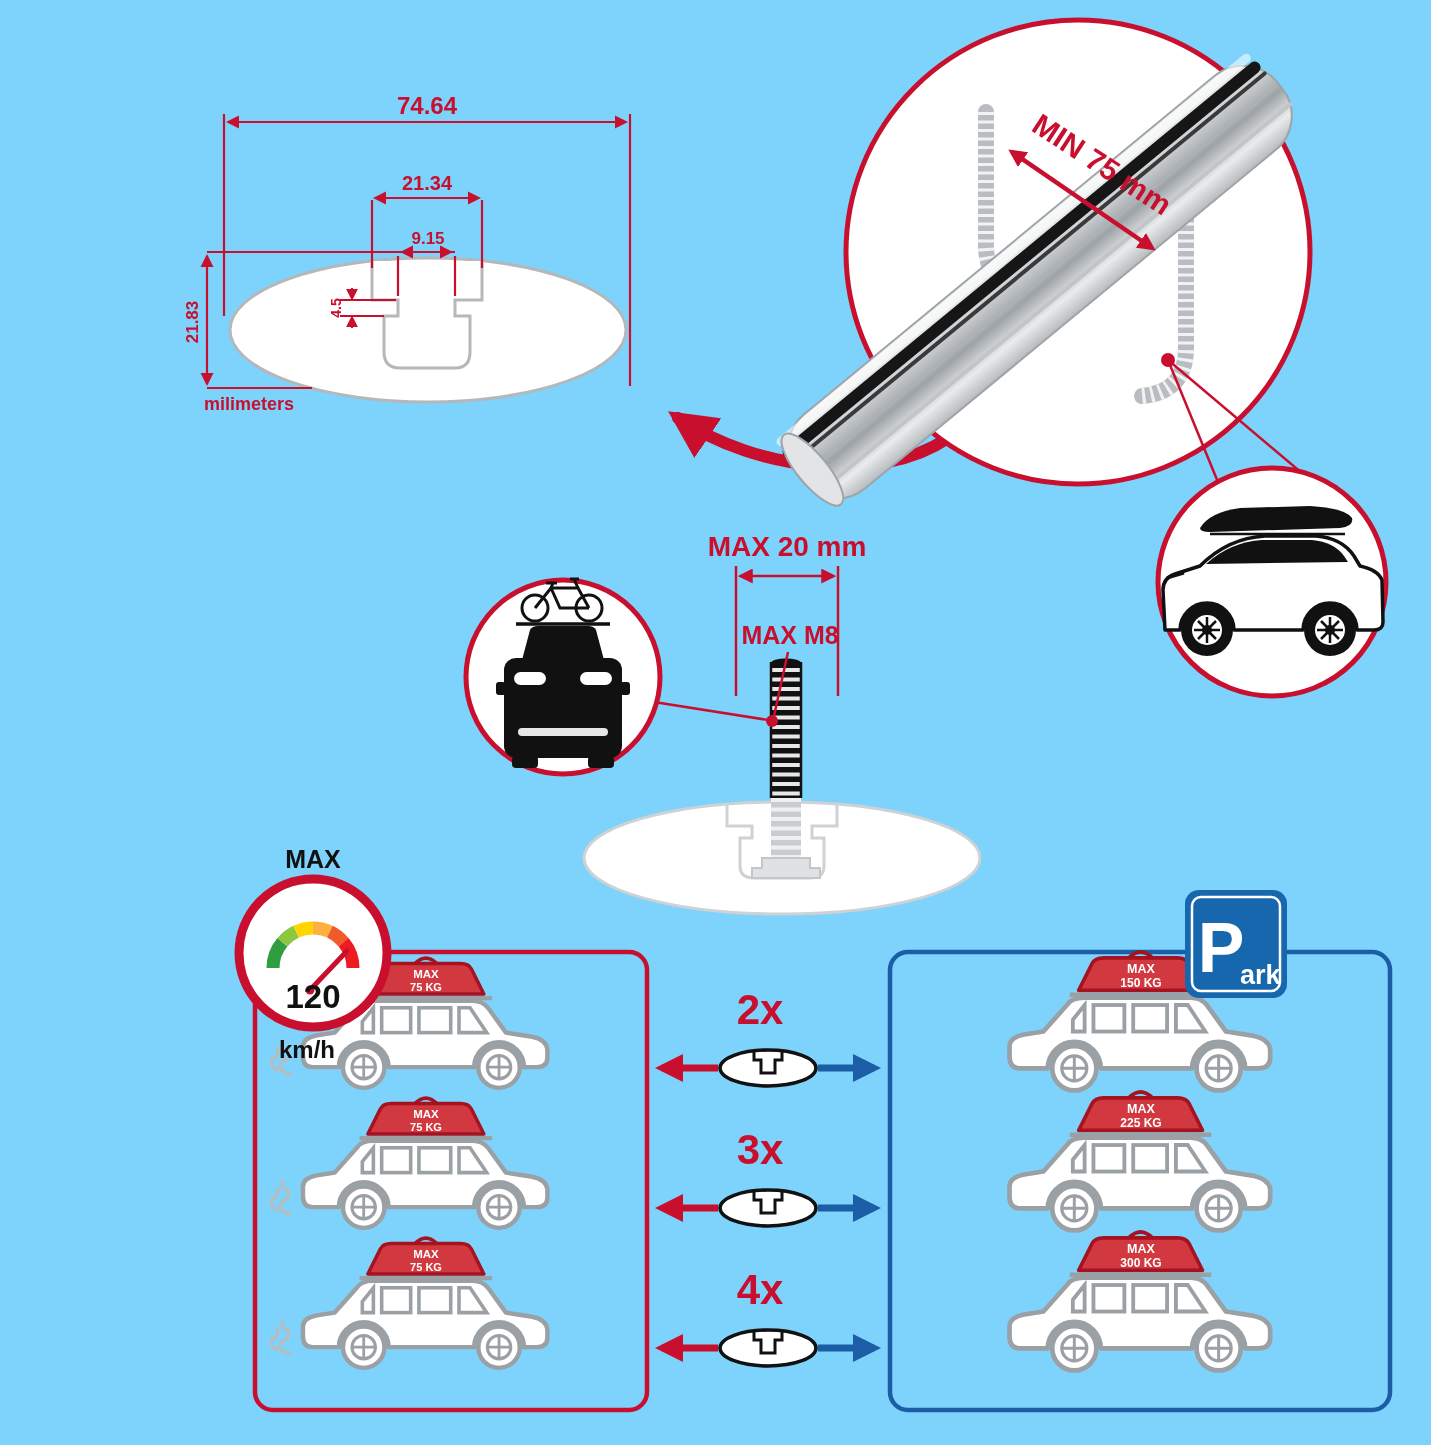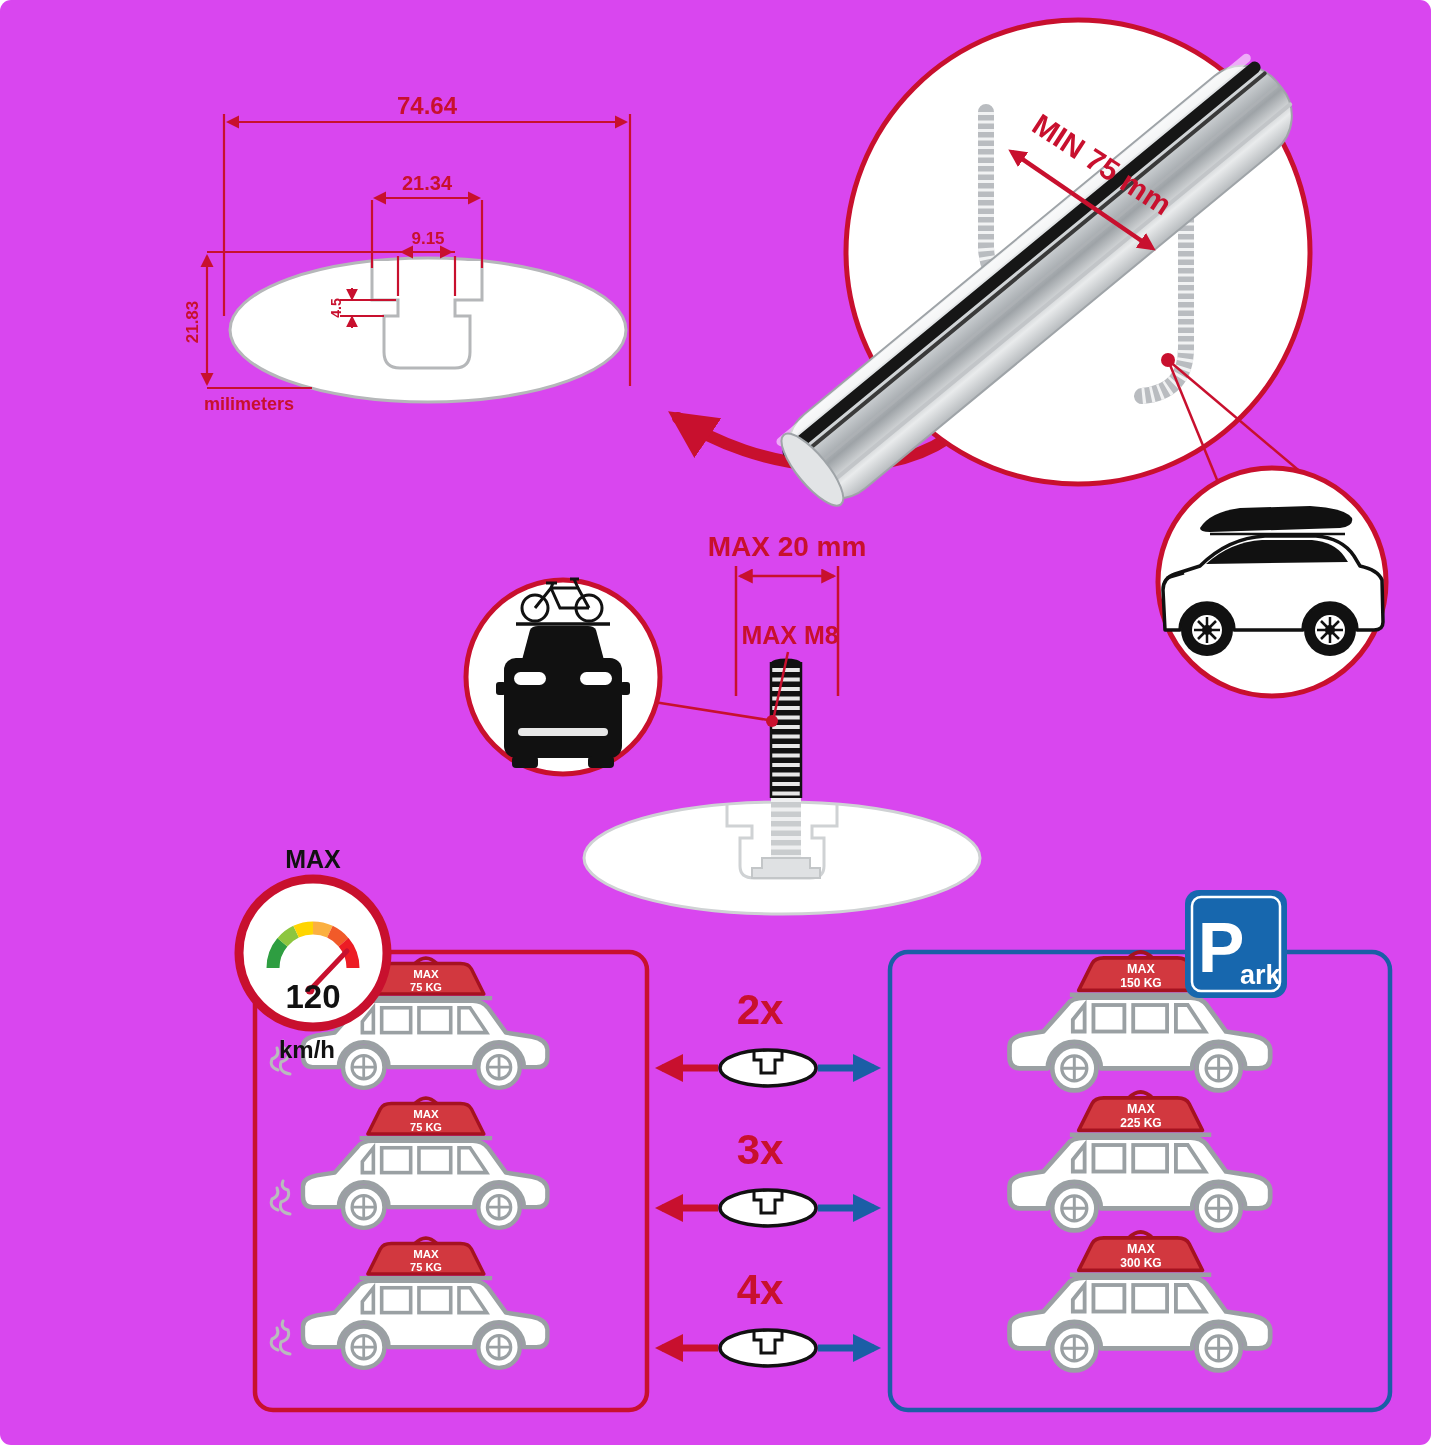--- a/index.html
+++ b/index.html
@@ -1,17 +1,17 @@
 <!DOCTYPE html>
 <html><head>
 <meta charset="utf-8">
 <style>
   html,body{margin:0;padding:0;background:#ffffff;}
-  .canvas{position:relative;width:1431px;height:1445px;background:#d946ef;overflow:hidden;
-          font-family:"Liberation Sans", sans-serif;border-radius:11px;}
+  .canvas{position:relative;width:1431px;height:1445px;background:#7dd3fc;overflow:hidden;
+          font-family:"Liberation Sans", sans-serif;}
   svg{position:absolute;left:0;top:0;}
   svg text{font-family:"Liberation Sans", sans-serif;}
   .t-red{fill:#c8102e;font-weight:bold;}
   .t-black{fill:#111111;font-weight:bold;}
   .t-white{fill:#ffffff;font-weight:bold;}
 </style>
 </head>
 <body>
 
 <div class="canvas">

